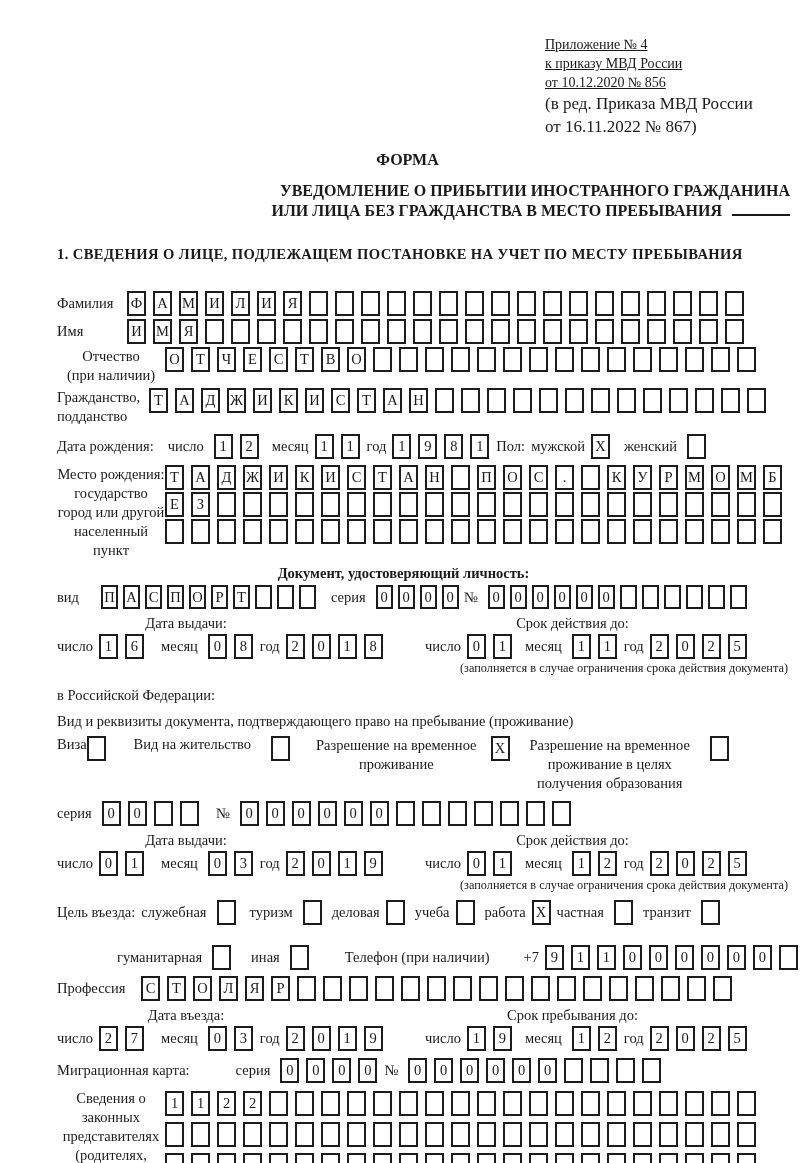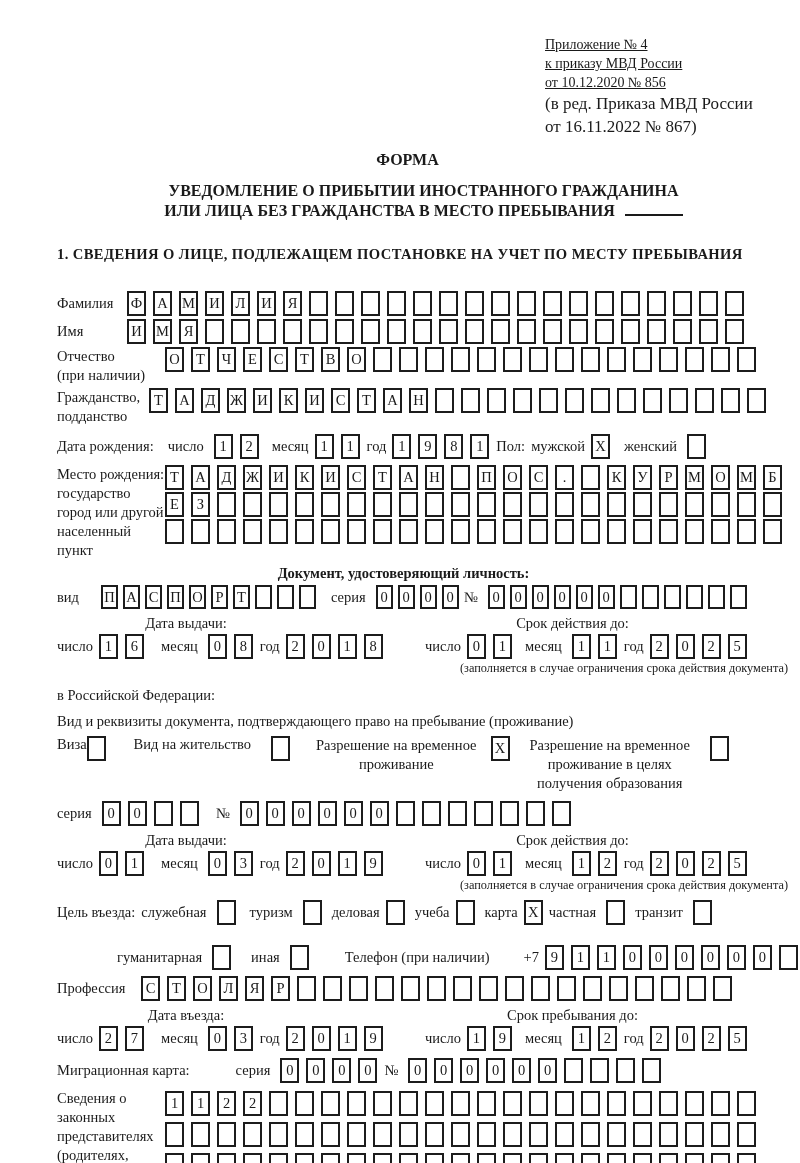--- a/index.html
+++ b/index.html
@@ -6,30 +6,30 @@
   html,body { background:#ffffff; }
   .page {
     width:800px; height:1163px; margin:0 auto; background:#fff;
     color:#1a1a1a; font-family:"Liberation Serif","DejaVu Serif",serif;
     font-size:15px; padding:36px 10px 10px 57px; overflow:hidden; position:relative;
   }
   .hdr-right { margin-left:488px; width:250px; }
   .hdr-line { font-size:14px; line-height:1.35;text-decoration:underline; }
   .hdr-sub  { font-size:17px; line-height:1.35; }
   .forma { text-align:center; margin-right:32px; margin-top:12px; font-weight:bold; font-size:16px; }
-  .title { text-align:center; font-weight:bold; font-size:16px; margin-top:12px; line-height:1.3; }
+  .title { text-align:right; font-weight:bold; font-size:16px; margin-top:12px; line-height:1.3; }
   .blank-line { display:inline-block; width:58px; border-bottom:2px solid #1a1a1a; height:14px; margin-left:10px; }
   .sec-head { font-weight:bold; font-size:14.6px; margin-top:24px; letter-spacing:0.4px; }
 
   .row { display:flex; align-items:center; margin-top:3px; }
   .row.top { align-items:flex-start; }
   .lbl { font-size:14.5px; white-space:nowrap; }
   .lblblock { font-size:14.5px; line-height:19px; flex:none; }
   .w70 { width:70px; flex:none; }
-  .w105 { width:108px; flex:none; }
+  .w105 { width:108px; flex:none;text-align:center; }
   .w92 { width:92px; flex:none; }
   .w40 { width:44px; flex:none; }
   .w84 { width:84px; flex:none; }
   .cells { display:inline-flex; flex:none; }
   .cell {
     width:19px; height:25px; border:2px solid #1c1c1c; margin-right:7px;
     display:inline-flex; align-items:center; justify-content:center;
     font-size:14.5px; flex:none; background:#fff;
   }
   .tight .cell { width:17px; height:24px; margin-right:5px; }
@@ -520,21 +520,21 @@
         <span class="cell"></span>
       </span>
     <span class="lbl ml10 mr6">деловая</span>
     <span class="cells cb">
         <span class="cell"></span>
       </span>
     <span class="lbl ml10 mr6">учеба</span>
     <span class="cells cb">
         <span class="cell"></span>
       </span>
-    <span class="lbl ml10 mr6">карта</span>
+    <span class="lbl ml10 mr6">работа</span>
     <span class="cells cb">
         <span class="cell">X</span>
       </span>
     <span class="lbl ml6 mr10">частная</span>
     <span class="cells cb">
         <span class="cell"></span>
       </span>
     <span class="lbl ml10 mr10">транзит</span>
     <span class="cells cb">
         <span class="cell"></span>

